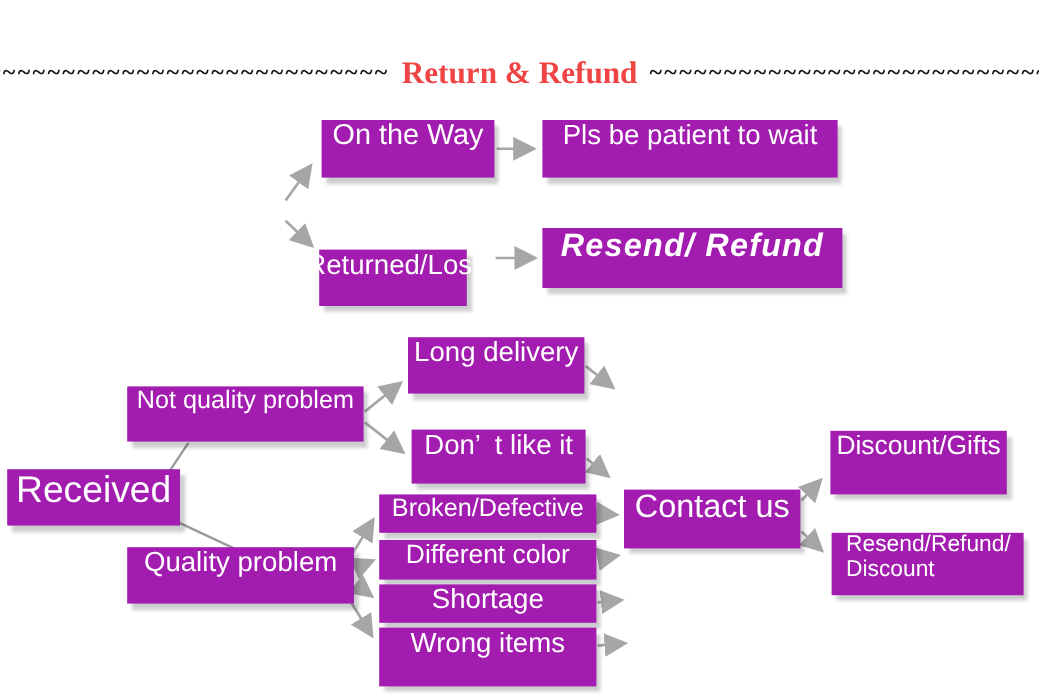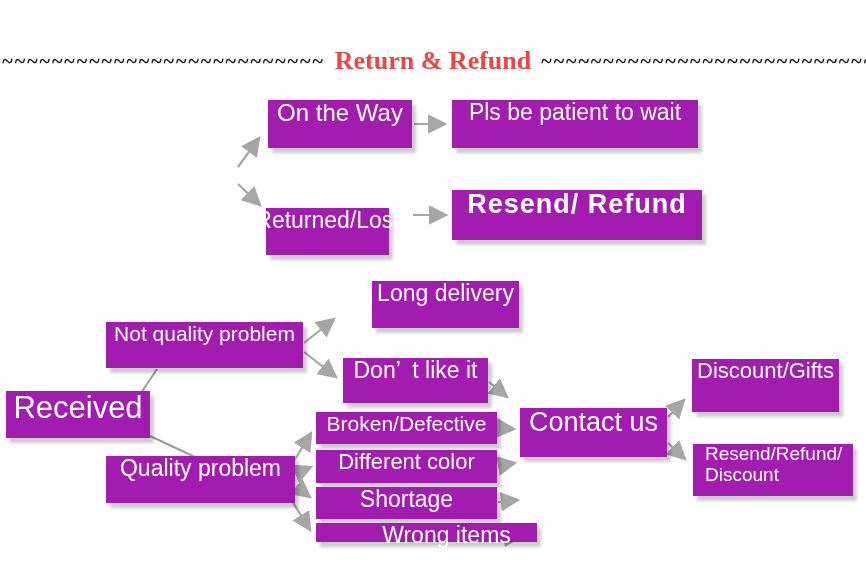--- a/index.html
+++ b/index.html
@@ -73,30 +73,30 @@
     text-align: center;
   }
   .node .label {
     white-space: pre-line;
     line-height: 1.1;
   }
   #n-not-received           { left:  93px; top: 152px; width: 145px; height: 48px; font-size: 24px; }
   #n-on-the-way             { left: 268px; top: 100px; width: 144px; height: 48px; font-size: 24px; }
   #n-pls-wait               { left: 452px; top: 100px; width: 246px; height: 48px; font-size: 23px; }
   #n-returned-lost          { left: 266px; top: 208px; width: 123px; height: 47px; font-size: 23px; }
-  #n-resend-refund          { left: 452px; top: 190px; width: 250px; height: 50px; font-size: 27px; font-weight: 600; letter-spacing: 1px; }
+  #n-resend-refund          { left: 452px; top: 190px; width: 250px; height: 50px; font-size: 27px; font-weight: 600; letter-spacing: 1px; font-style: italic; }
   #n-received               { left:   6px; top: 391px; width: 144px; height: 47px; font-size: 31px; }
   #n-not-quality-problem    { left: 106px; top: 322px; width: 197px; height: 46px; font-size: 21px; }
-  #n-long-delivery          { left: 340px; top: 281px; width: 147px; height: 47px; font-size: 23px; margin-left: 32px; }
+  #n-long-delivery          { left: 340px; top: 281px; width: 147px; height: 47px; font-size: 23px; }
   #n-dont-like-it           { left: 343px; top: 358px; width: 145px; height: 45px; font-size: 23px; }
   #n-quality-problem        { left: 106px; top: 456px; width: 189px; height: 47px; font-size: 23px; }
   #n-broken-defective       { left: 316px; top: 412px; width: 181px; height: 32px; font-size: 21px; }
   #n-different-color        { left: 316px; top: 450px; width: 181px; height: 33px; font-size: 22px; }
   #n-shortage               { left: 316px; top: 487px; width: 181px; height: 32px; font-size: 23px; }
-  #n-wrong-items            { left: 316px; top: 523px; width: 181px; height: 19px; font-size: 23px; padding-left: 40px; }
+  #n-wrong-items            { left: 316px; top: 523px; width: 181px; height: 49px; font-size: 23px; }
   #n-contact-us             { left: 520px; top: 408px; width: 147px; height: 49px; font-size: 27px; }
   #n-discount-gifts         { left: 692px; top: 359px; width: 147px; height: 53px; font-size: 22px; }
   #n-resend-refund-discount { left: 693px; top: 444px; width: 160px; height: 52px; font-size: 19px;
                               justify-content: flex-start; text-align: left; padding-left: 12px;
                               width: 148px; }
 </style>
 </head>
 <body>
 
 <div class="stage">

